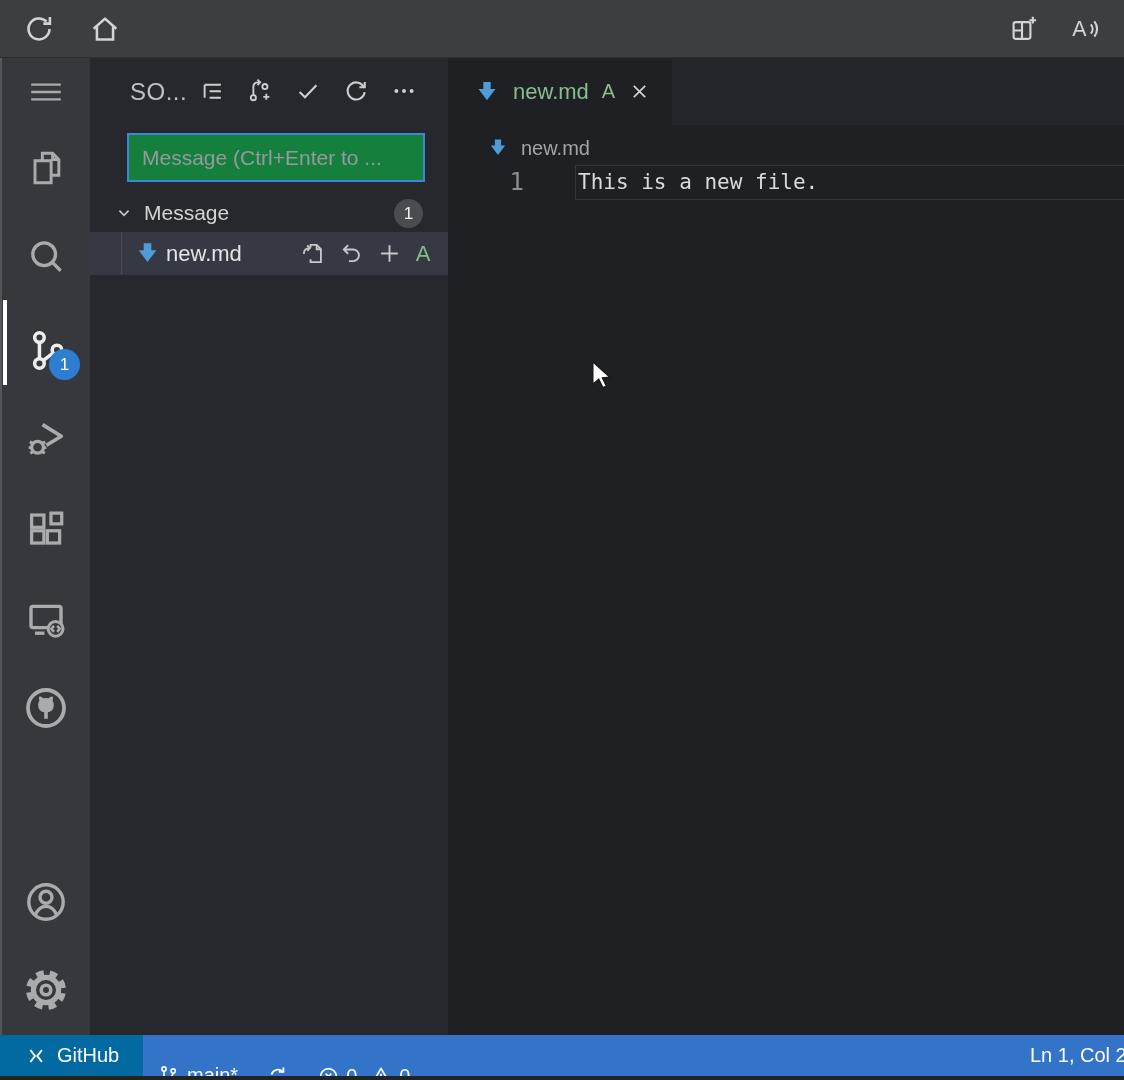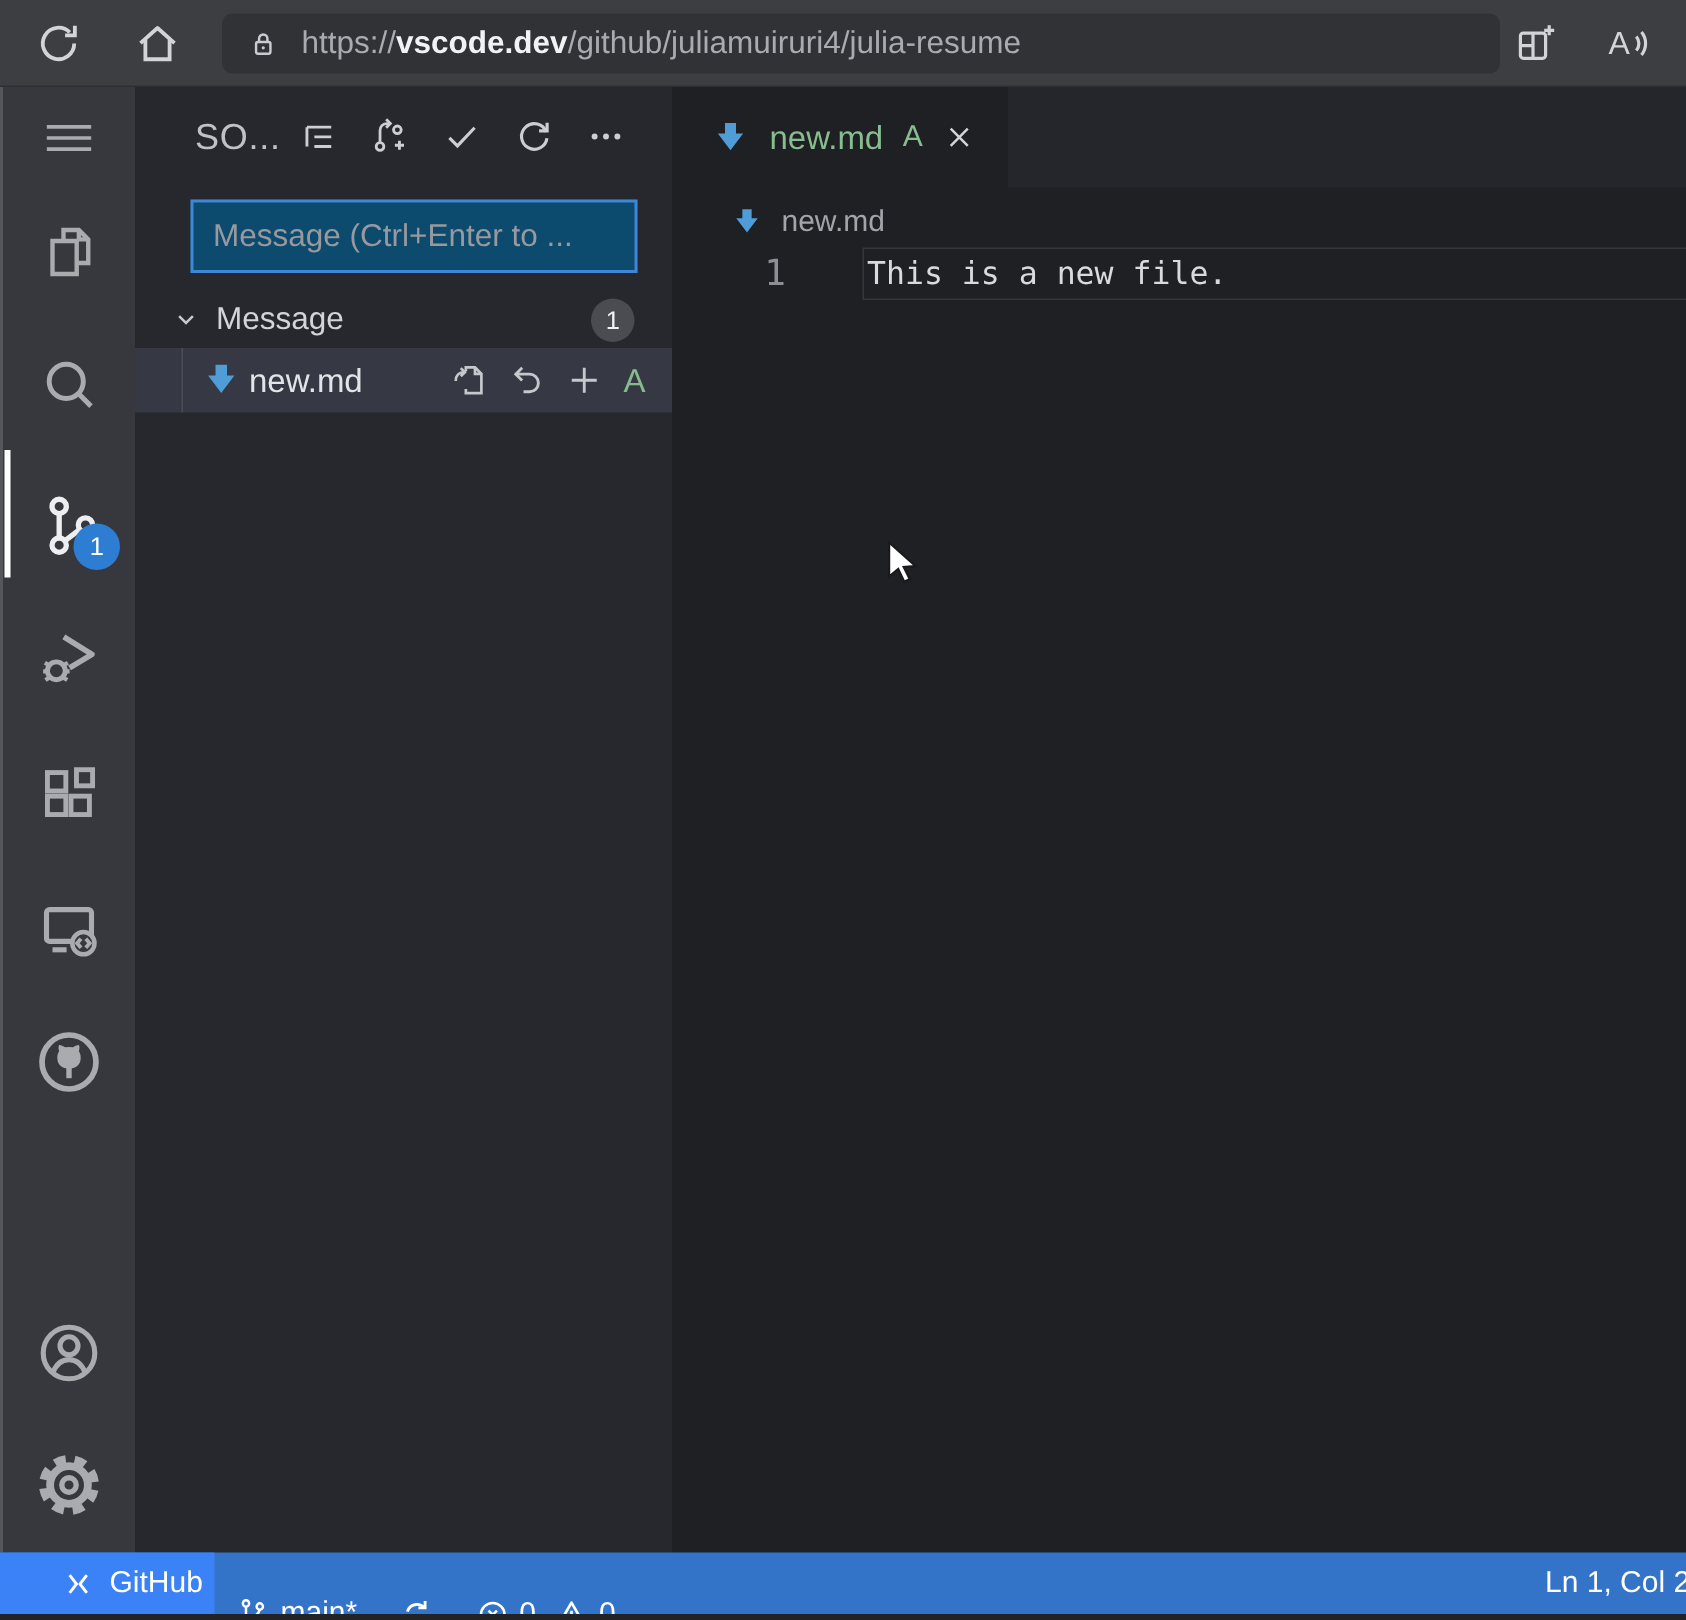--- a/index.html
+++ b/index.html
@@ -31,21 +31,21 @@
                background:#2d7dd2; color:#fff; font-size:17px; display:flex; align-items:center;
                justify-content:center; }
 
   
   .sidebar { position:relative; width:358px; background:#26282d; flex:none; }
   .sc-title { position:absolute; left:40px; top:20px; font-size:24px; color:#bfc1c5; letter-spacing:.5px; }
   .sc-actions { position:absolute; left:98px; top:16px; display:flex; }
   .sc-actions .abtn { width:48px; height:34px; display:flex; align-items:center;
                       justify-content:center; color:#cdced2; }
   .commit-input { position:absolute; left:37px; top:75px; width:298px; height:49px;
-                  background:#0c4a6e; border:2px solid #3f85d8; color:#e4e5e8;
+                  background:#15803d; border:2px solid #3f85d8; color:#e4e5e8;
                   font-size:21px; padding:0 13px; outline:none;
                   font-family:"Liberation Sans", sans-serif; }
   .commit-input::placeholder { color:#97999e; }
   .changes-row { position:absolute; left:0; top:138px; width:358px; height:34px;
                  display:flex; align-items:center; color:#d3d4d7; }
   .changes-row .chev { margin-left:23px; color:#c6c7cb; }
   .changes-label { margin-left:9px; font-size:21px; }
   .count-badge { position:absolute; left:304px; top:3px; width:29px; height:29px; border-radius:50%;
                  background:#4b4c51; color:#f2f2f4; font-size:17px; display:flex;
                  align-items:center; justify-content:center; }
@@ -76,22 +76,22 @@
             line-height:35px; }
   .line-box { position:absolute; left:127px; right:-2px; top:0; height:35px;
               border:1px solid #35363c; }
   .code-text { font-family:"DejaVu Sans Mono", monospace; font-size:21px; color:#d9dade;
                line-height:33px; padding-left:2px; white-space:pre; }
 
   
   .statusbar { position:absolute; left:0; top:1035px; width:1124px; height:41px;
                background:#3474c8; color:#ffffff; display:flex; align-items:center;
                font-size:20px; }
-  .remote-chip { width:143px; height:41px; background:#3b82f6; display:flex; align-items:center;
-                 padding-left:40px; flex:none; }
+  .remote-chip { width:143px; height:41px; background:#0369a1; display:flex; align-items:center;
+                 padding-left:24px; flex:none; }
   .remote-chip .rlabel { margin-left:11px; }
   .sb-item { display:flex; align-items:flex-end;margin-top:40px; }
   .branch-item { margin-left:14px; }
   .branch-item .blabel { margin-left:7px; }
   .sync-item { margin-left:28px; }
   .problems { margin-left:27px; }
   .problems .num { margin-left:6px; }
   .warn-wrap { margin-left:12px; }
   .ln-col { position:absolute; left:1030px; top:0; height:41px; line-height:41px; white-space:nowrap; }
 
@@ -107,30 +107,20 @@
     <svg width="34" height="34" viewBox="0 0 24 24">
       <path d="M19.4 12a7.4 7.4 0 1 1-2.1-5.2" fill="none" stroke="currentColor" stroke-width="1.8"></path>
       <path d="M19.7 3.6v4.6h-4.6" fill="none" stroke="currentColor" stroke-width="1.8"></path>
     </svg>
   </div>
   <div class="tb-btn" style="left:88px; top:12px;">
     <svg width="34" height="34" viewBox="0 0 24 24">
       <path d="M4 11.8 12 4.7l8 7.1" fill="none" stroke="currentColor" stroke-width="1.8" stroke-linejoin="round"></path>
       <path d="M6.3 10.2v9.2h11.4v-9.2" fill="none" stroke="currentColor" stroke-width="1.8"></path>
     </svg>
-  </div>
-  <div class="addr-pill">
-    <span class="lock">
-      <svg width="23" height="23" viewBox="0 0 24 24">
-        <rect x="7" y="10.4" width="10" height="8.2" rx="1.3" fill="none" stroke="currentColor" stroke-width="1.7"></rect>
-        <path d="M9.1 10.4V8.1a2.9 2.9 0 0 1 5.8 0v2.3" fill="none" stroke="currentColor" stroke-width="1.7"></path>
-        <circle cx="12" cy="14.5" r="1.1" fill="currentColor"></circle>
-      </svg>
-    </span>
-    <span class="url"><span>https://</span><b>vscode.dev</b><span>/github/juliamuiruri4/julia-resume</span></span>
   </div>
   <div class="tb-btn" style="left:1008px; top:13px;">
     <svg width="32" height="32" viewBox="0 0 24 24">
       <rect x="4.2" y="6.8" width="12.6" height="12.6" rx="1.5" fill="none" stroke="currentColor" stroke-width="1.6"></rect>
       <path d="M10.5 6.8v12.6M4.2 13.1h6.3" stroke="currentColor" stroke-width="1.6"></path>
       <path d="M18.6 2.9v5M16.1 5.4h5" stroke="currentColor" stroke-width="1.6"></path>
     </svg>
   </div>
   <div class="tb-btn" style="left:1068px; top:13px;">
     <svg width="34" height="32" viewBox="0 0 24 24">

